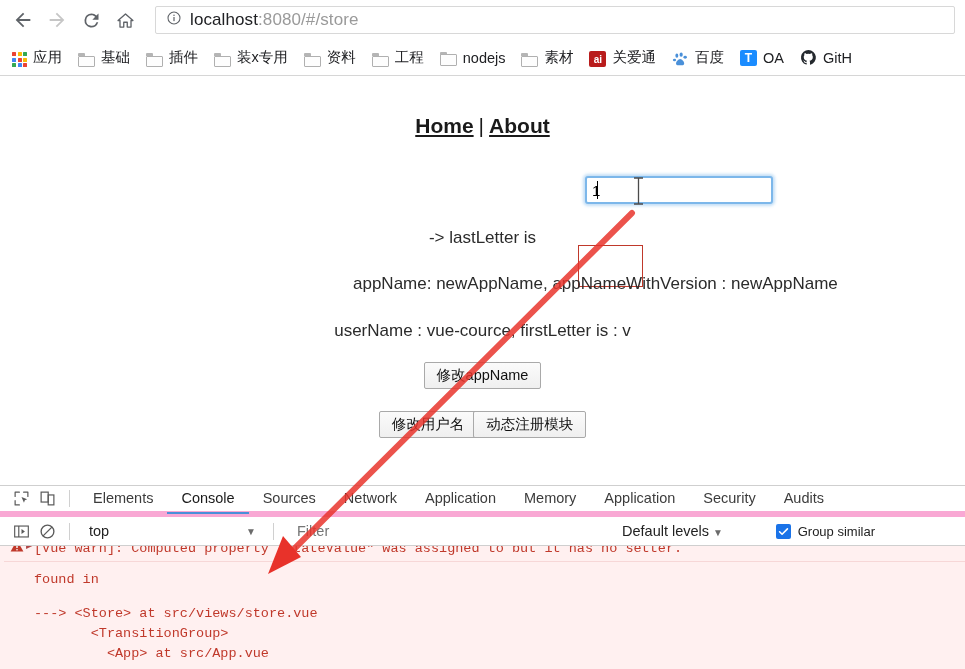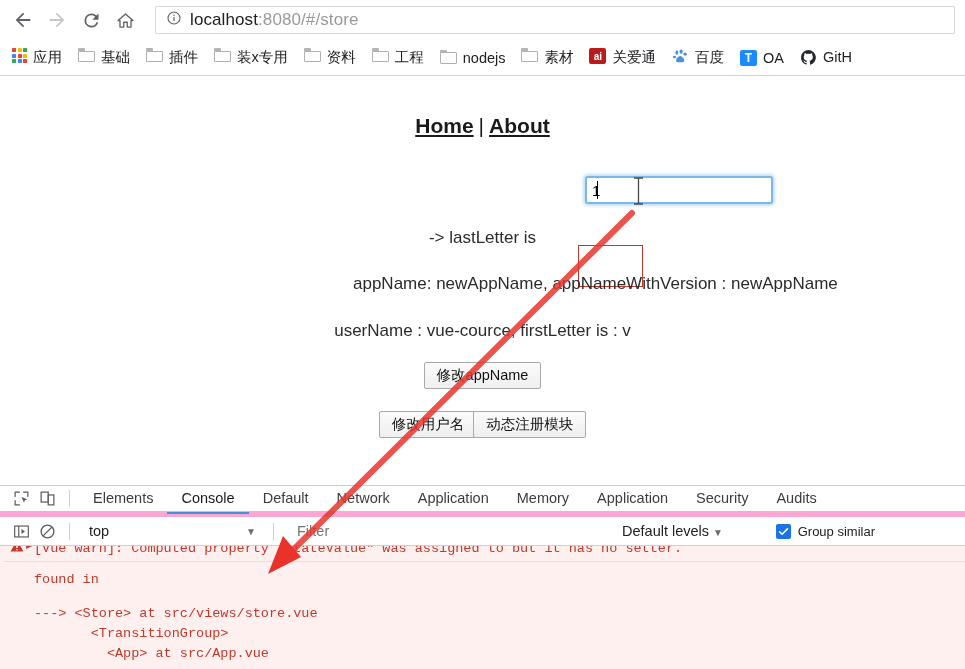--- a/index.html
+++ b/index.html
@@ -60,21 +60,21 @@
 
   
   .bookmarks {
     position: absolute; left: 0; top: 40px;
     width: 965px; height: 35px;
     display: flex; align-items: center;
     padding-left: 12px;
     white-space: nowrap;
   }
   .bm {
-    display: flex; align-items: flex-start;
+    display: flex; align-items: flex-end;
     margin-right: 16px;
     flex: 0 0 auto;
   }
   .bm-label {
     font-size: 14.5px;
     color: #202124;
     margin-left: 6px;
     font-family: "Liberation Sans", sans-serif;
   }
   .apps-grid {
@@ -500,21 +500,21 @@
       <div class="dt-icon">
         <svg width="17" height="17" viewBox="0 0 24 24">
           <rect x="3" y="3" width="10" height="14" fill="none" stroke="#5a5a5a" stroke-width="1.7"></rect>
           <rect x="13" y="7" width="8" height="14" fill="none" stroke="#5a5a5a" stroke-width="1.7"></rect>
         </svg>
       </div>
       <div class="dt-divider"></div>
 
       <div class="dt-tab">Elements</div>
       <div class="dt-tab active">Console</div>
-      <div class="dt-tab">Default</div>
+      <div class="dt-tab">Sources</div>
       <div class="dt-tab">Network</div>
       <div class="dt-tab">Application</div>
       <div class="dt-tab">Memory</div>
       <div class="dt-tab">Application</div>
       <div class="dt-tab">Security</div>
       <div class="dt-tab">Audits</div>
     </div>
 
     <div class="dt-filterbar">
       <div class="dt-icon">

